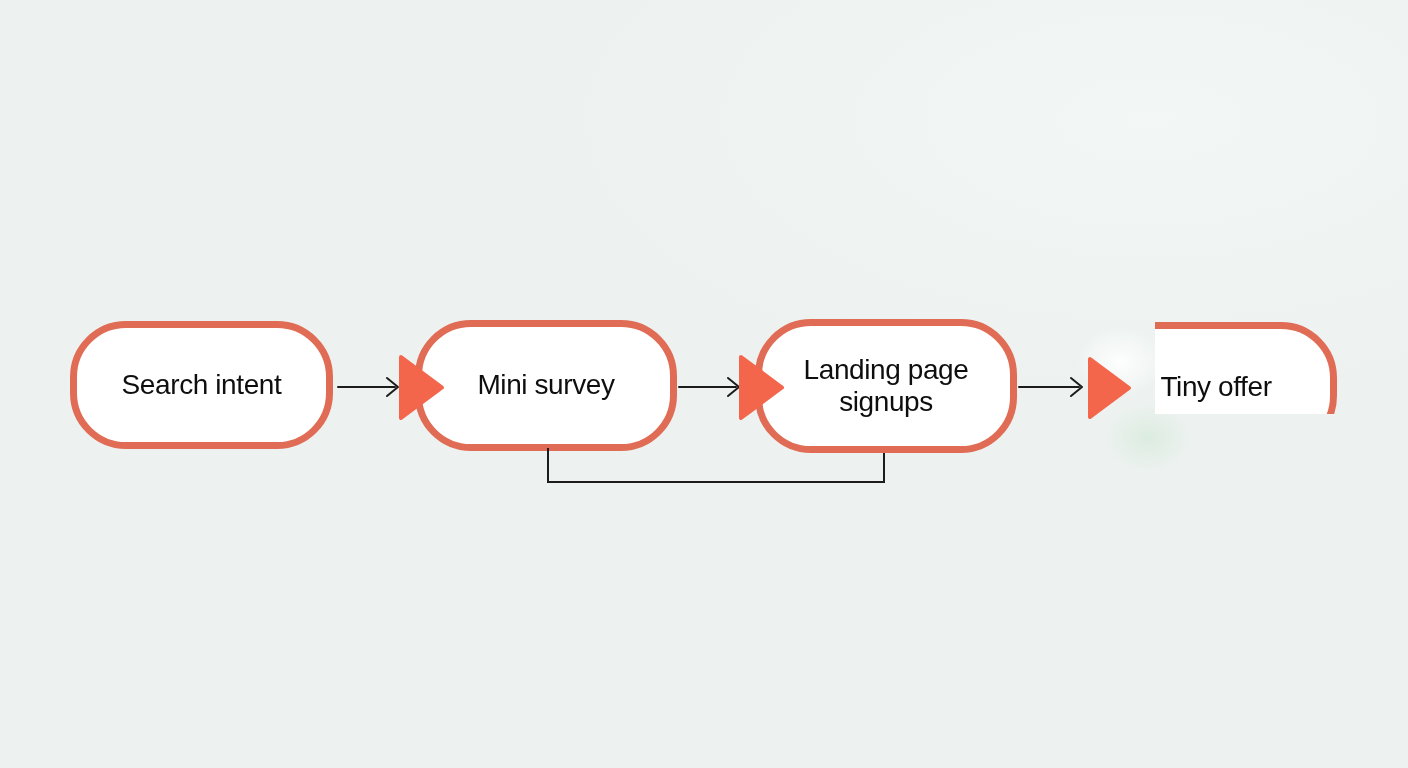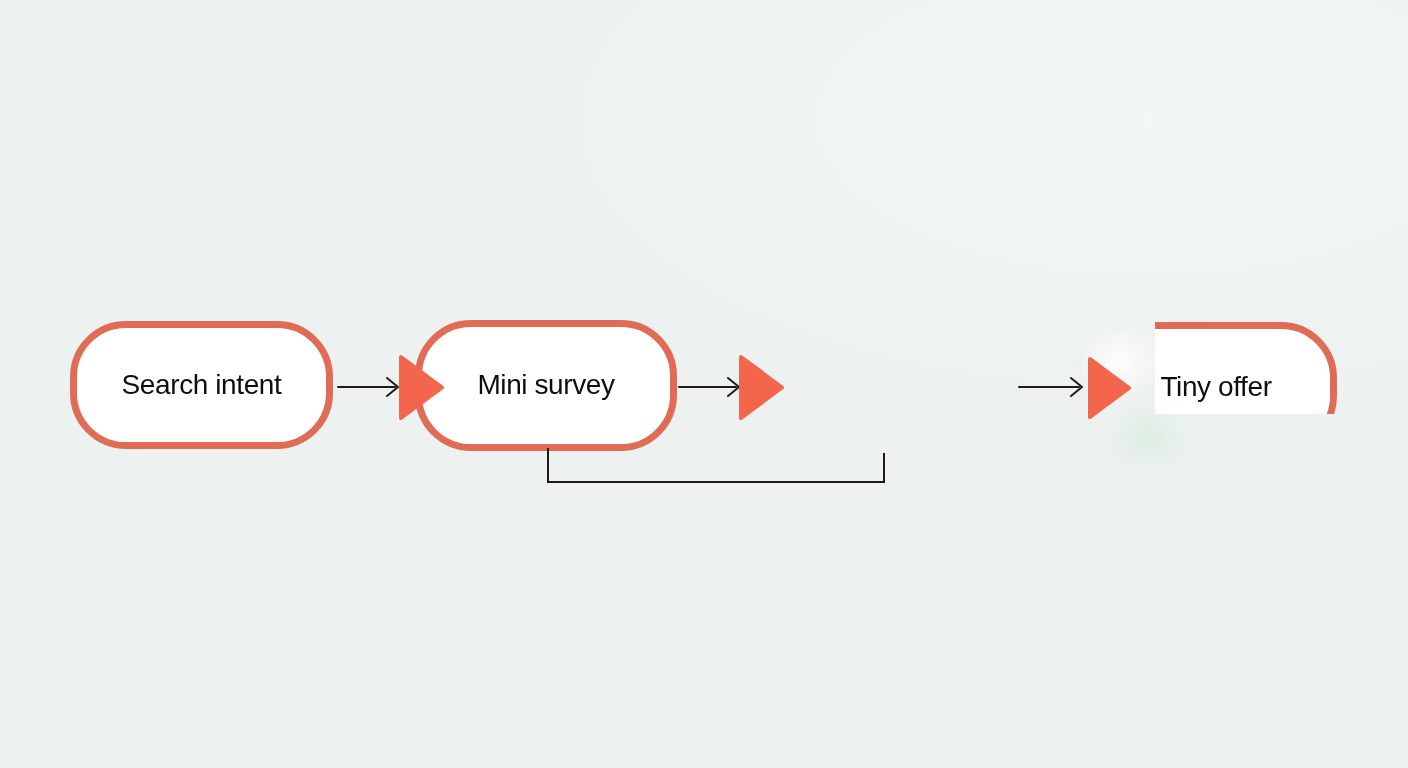--- a/index.html
+++ b/index.html
@@ -66,20 +66,23 @@
 <div class="stage">
 
   <div class="node n1">
     <span class="node-label">Search intent</span>
   </div>
 
   <div class="node n2">
     <span class="node-label">Mini survey</span>
   </div>
 
+  <div class="node n3">
+    <span class="node-label">Landing page signups</span>
+  </div>
 
   <div class="n4-clip">
     <div class="node n4">
       <span class="node-label">Tiny offer</span>
     </div>
   </div>
 
   <svg class="connector-layer" viewBox="0 0 1408 768" xmlns="http://www.w3.org/2000/svg">
 
     <g stroke="var(--line, #1C1C1C)" stroke-width="2" fill="none" stroke-linecap="round" stroke-linejoin="round">

